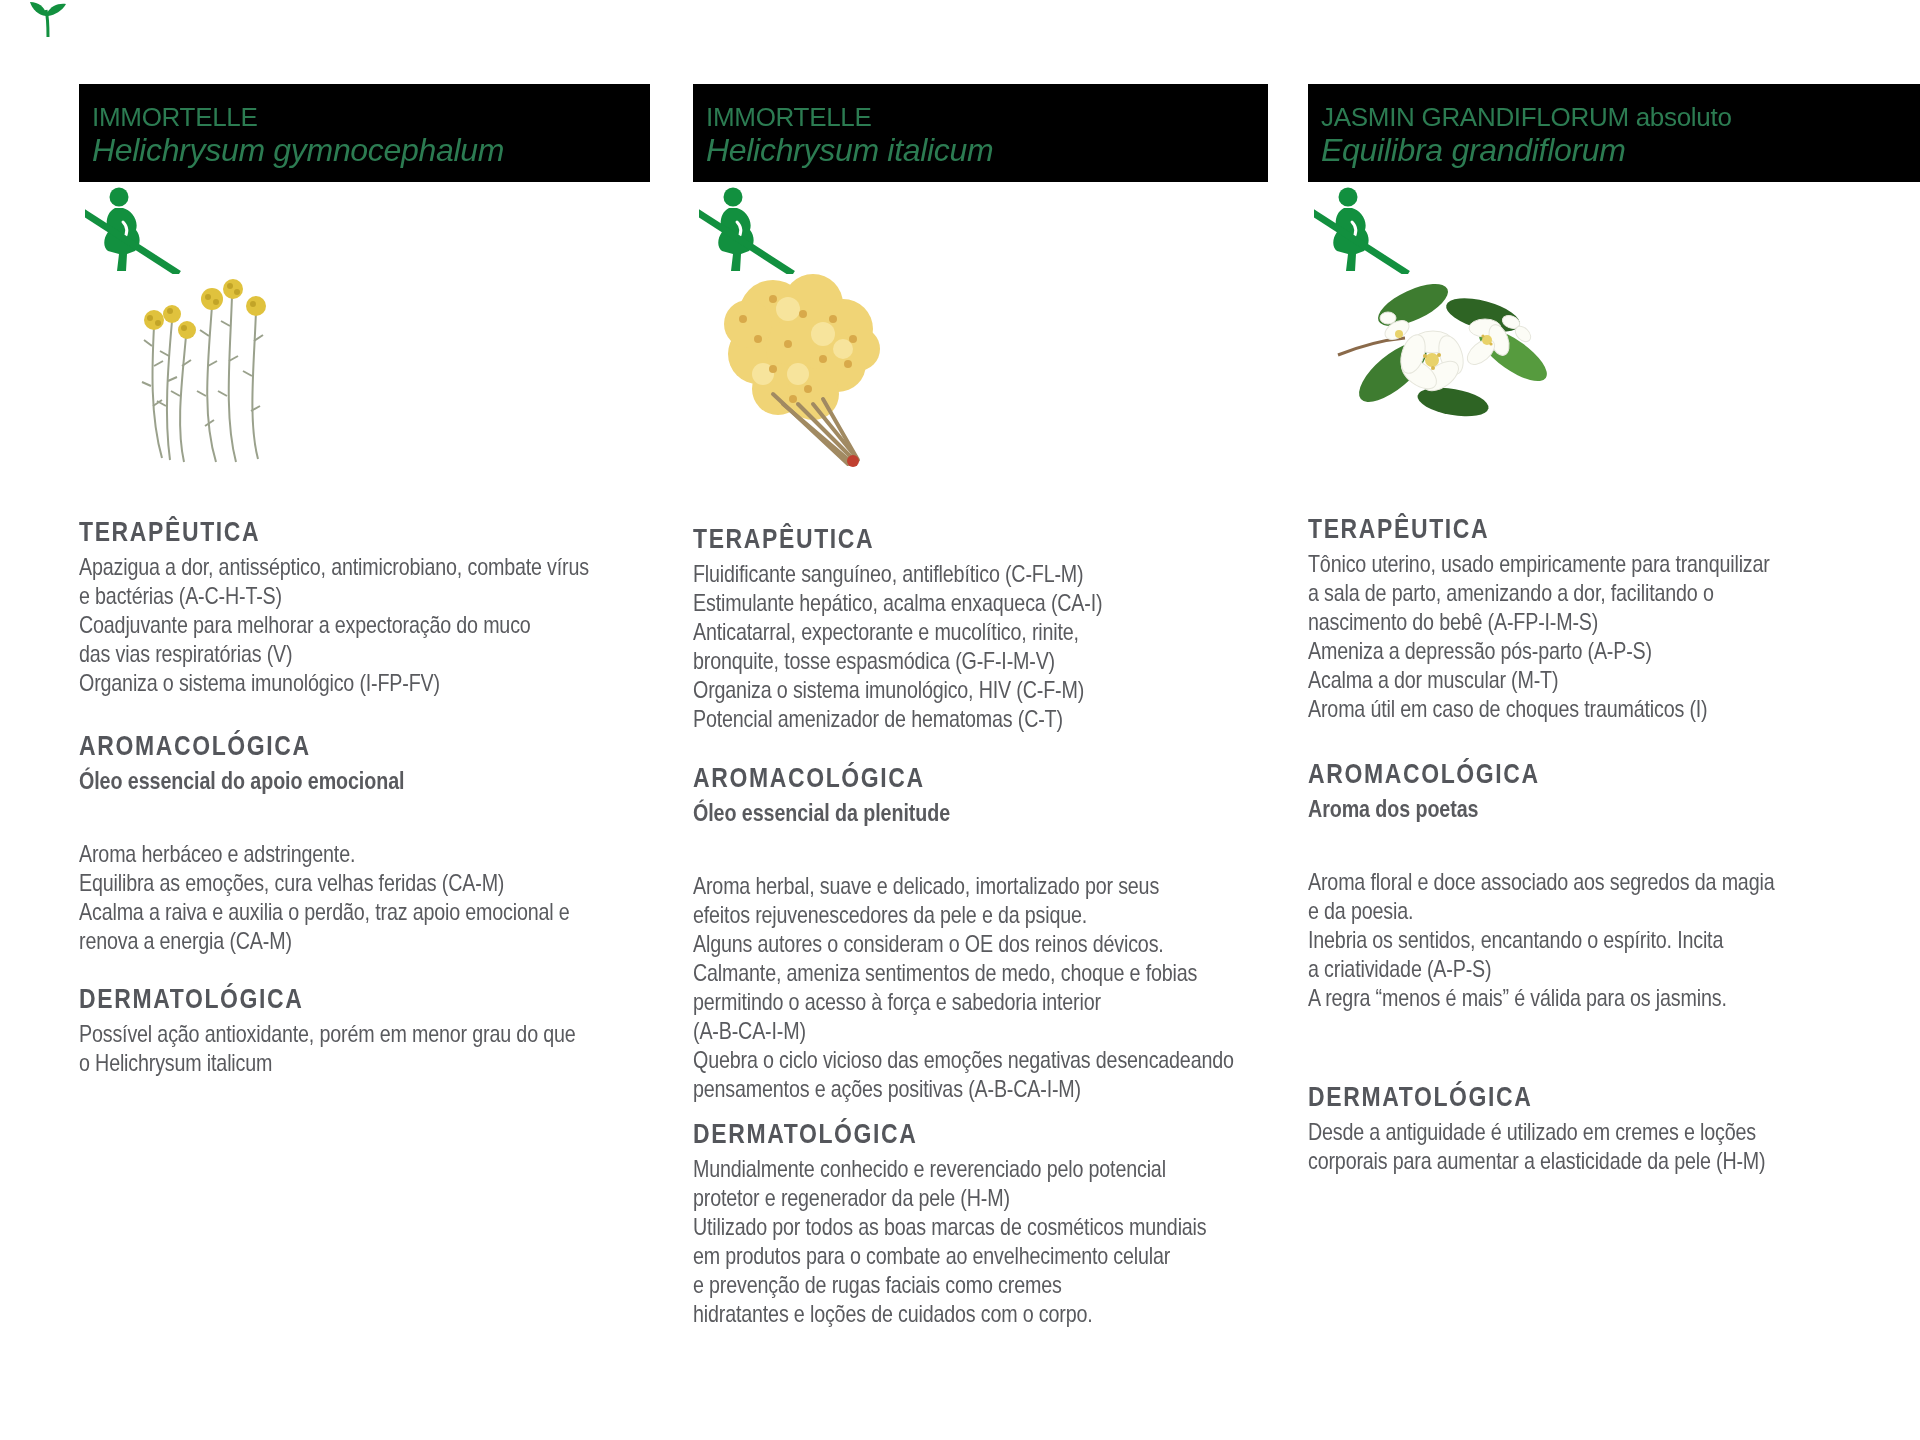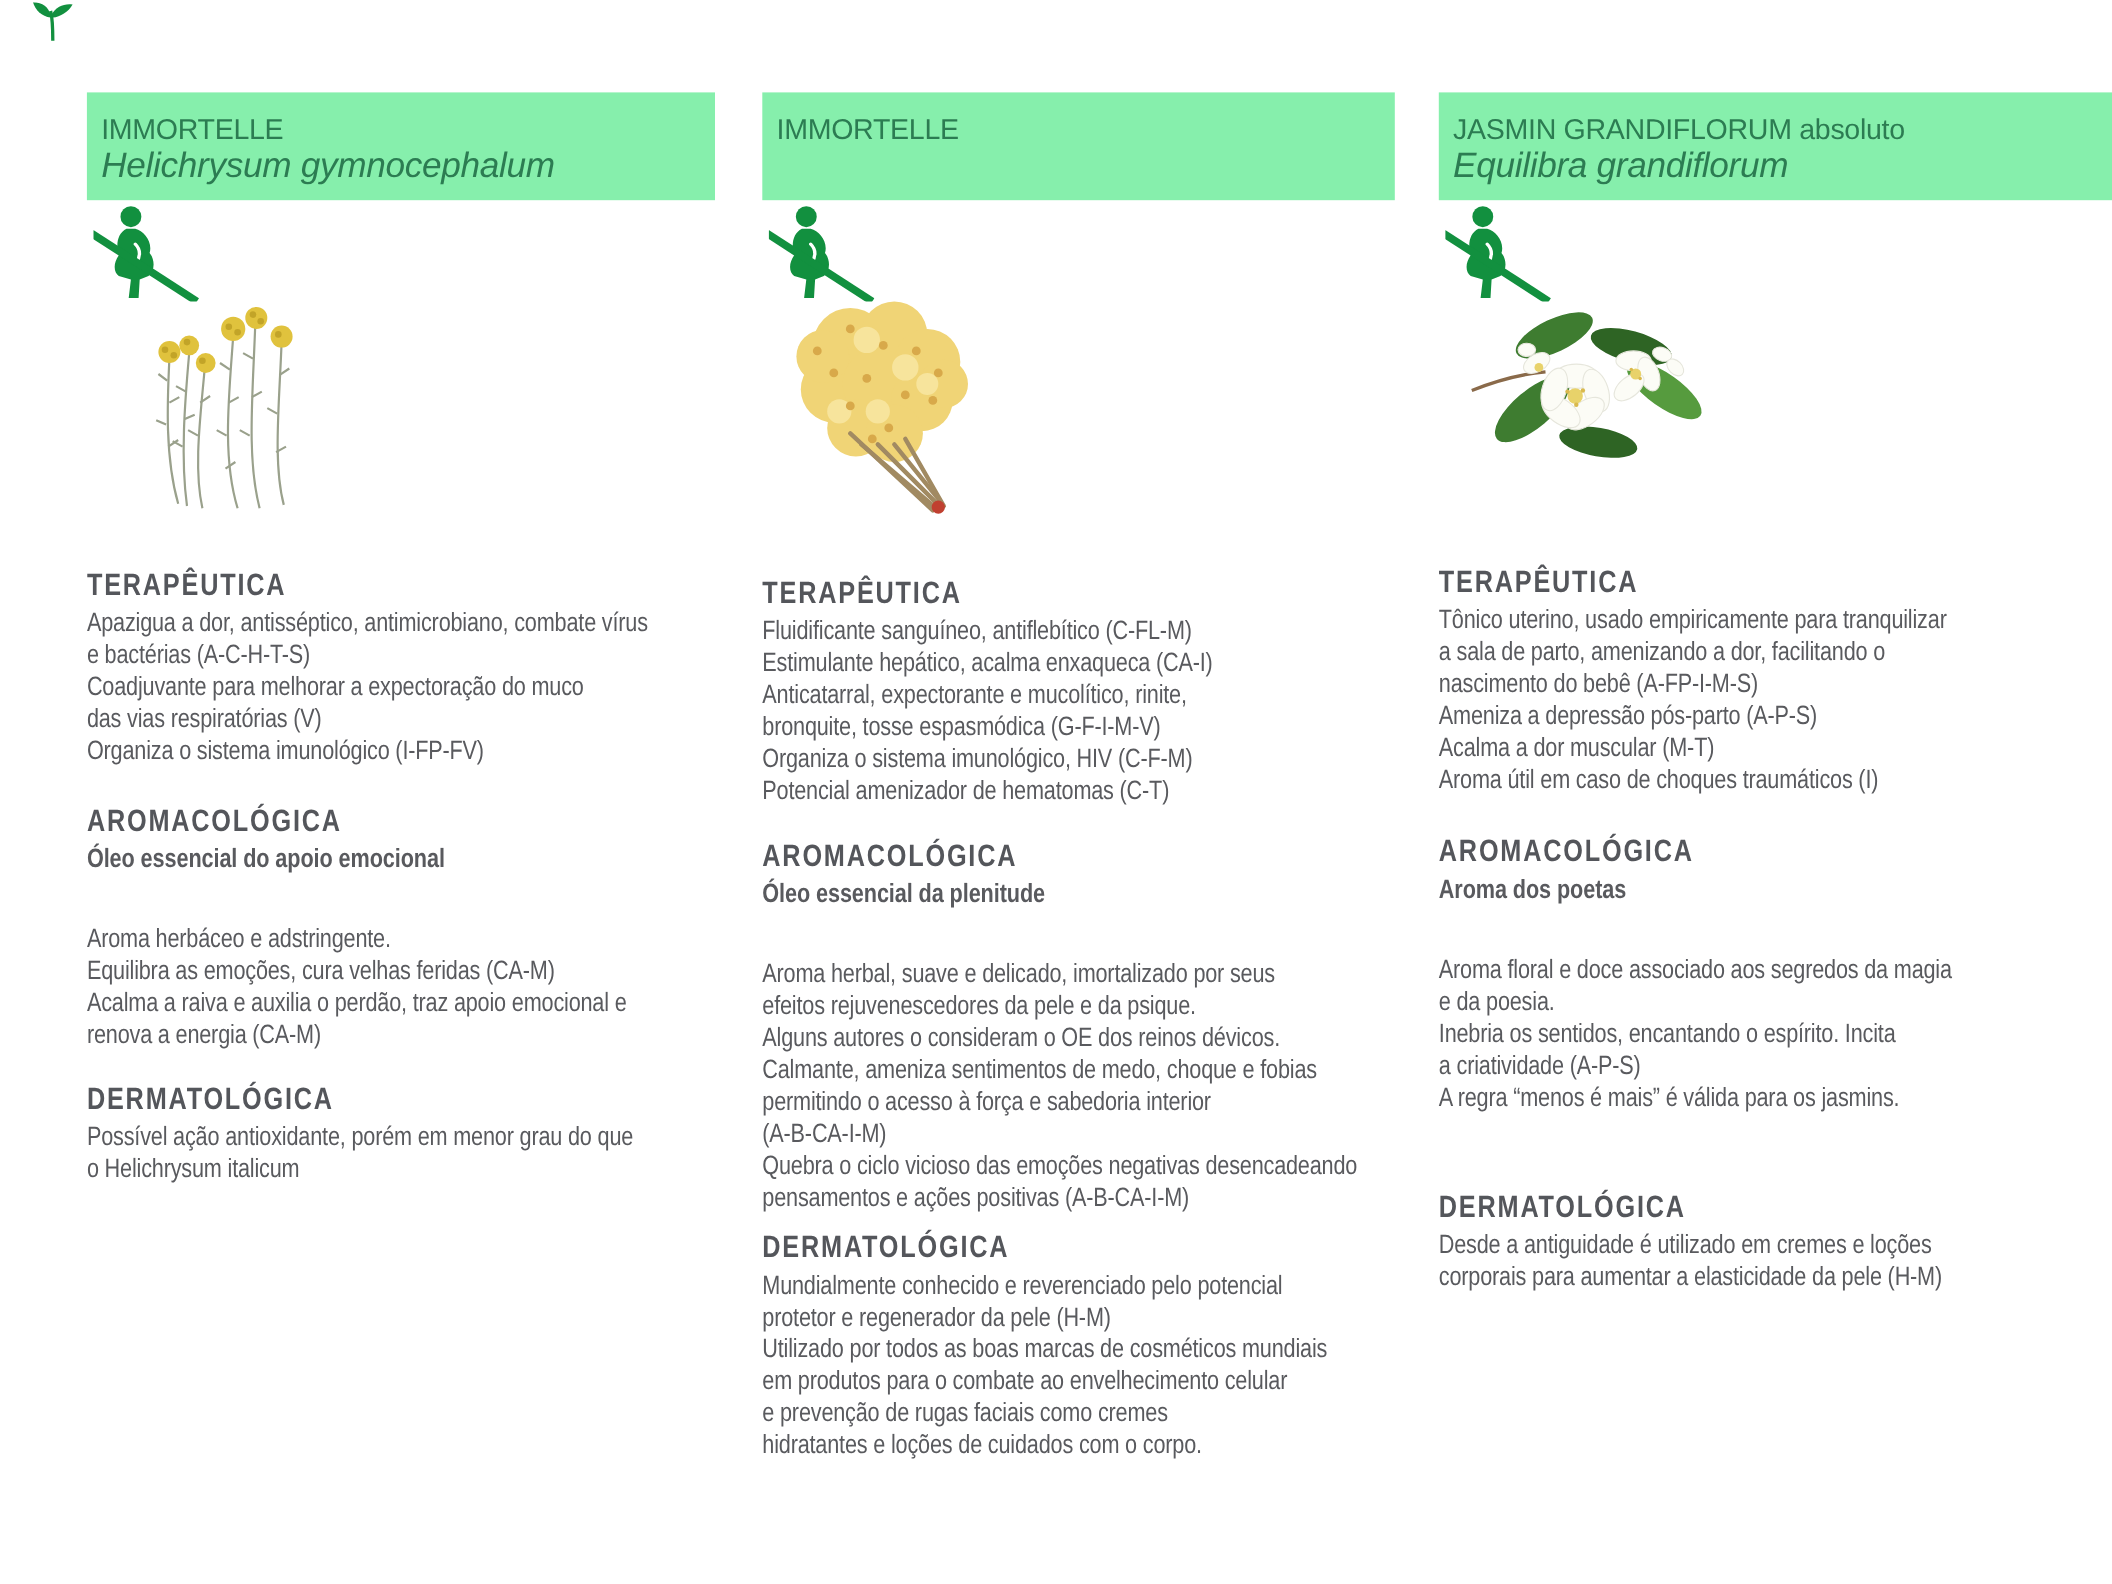--- a/index.html
+++ b/index.html
@@ -1,20 +1,20 @@
 <!DOCTYPE html>
 <html><head>
 <meta charset="utf-8">
 <style>
   html,body{margin:0;padding:0;background:#fff;}
   .page{position:relative;width:1920px;height:1440px;background:#ffffff;overflow:hidden;
         font-family:"Liberation Sans",sans-serif;}
   .corner-icon{position:absolute;left:28px;top:2px;width:40px;height:36px;}
   .col{position:absolute;top:0;height:1440px;}
-  .bar{position:absolute;top:84px;left:0;height:98px;background:#86efac;box-sizing:border-box;
+  .bar{position:absolute;top:84px;left:0;height:98px;background:#000000;box-sizing:border-box;
        padding:17px 0 0 13px;}
   .bar h1{margin:0;font-size:26px;font-weight:400;letter-spacing:-0.3px;color:#2c7c52;line-height:32px;}
   .bar .latin{margin:3px 0 0 0;font-size:32px;font-style:italic;color:#2c7c52;letter-spacing:-0.3px;line-height:28px;}
   .preg{position:absolute;left:6px;top:186px;width:96px;height:88px;}
   .plant{position:absolute;}
   .sec{position:absolute;left:0;}
   .txt{width:705px;transform:scaleX(0.82);transform-origin:0 0;}
   .txt h2{margin:0 0 6px 0;font-size:28px;font-weight:700;letter-spacing:2px;color:#54565b;line-height:28px;}
   .txt p{margin:0;font-size:24px;line-height:29px;color:#595a5e;letter-spacing:-0.2px;white-space:pre-line;}
   .txt p.sub{font-weight:700;letter-spacing:-0.1px;}
@@ -107,20 +107,21 @@
         <p>Possível ação antioxidante, porém em menor grau do que
 o Helichrysum italicum</p>
         <p></p>
       </div>
     </div>
   </section>
 
   <section class="col" style="left:693px;width:578px;">
     <header class="bar" style="width:575px;">
       <h1>IMMORTELLE</h1>
+      <p class="latin">Helichrysum  italicum</p>
     </header>
 
     <svg class="preg" viewBox="0 0 96 88">
       <circle cx="34" cy="11" r="9.5" fill="#12903f"></circle>
       <path d="M30,22 C22,26 20,36 23,46 C18,53 18,61 23,65 L34,68 L32,85 L41,85 L42,68 L50,65 C56,60 56,50 51,44 C54,34 46,24 38,22 Z" fill="#12903f"></path>
       <path d="M38,36 q7,7 1,17" stroke="#ffffff" stroke-width="3" fill="none" stroke-linecap="round"></path>
       <line x1="-2" y1="26" x2="94" y2="88" stroke="#12903f" stroke-width="7"></line>
     </svg>
 
     <svg class="plant" style="left:10px;top:254px;width:200px;height:226px;" viewBox="0 0 200 226">

